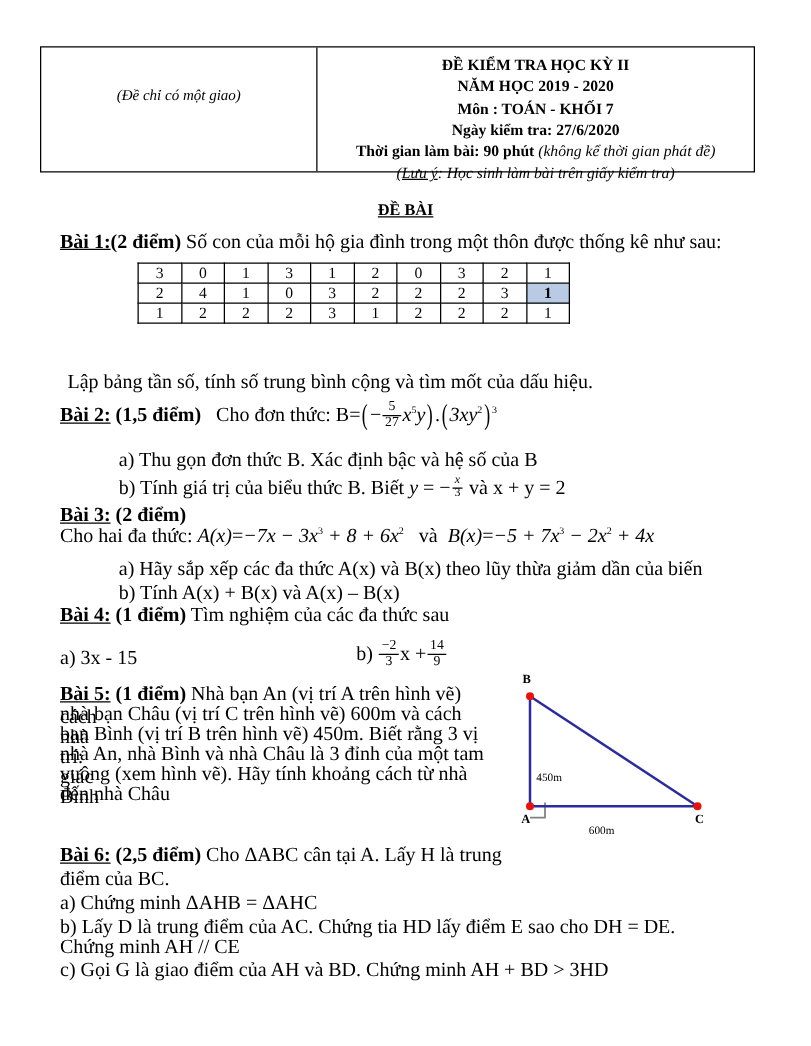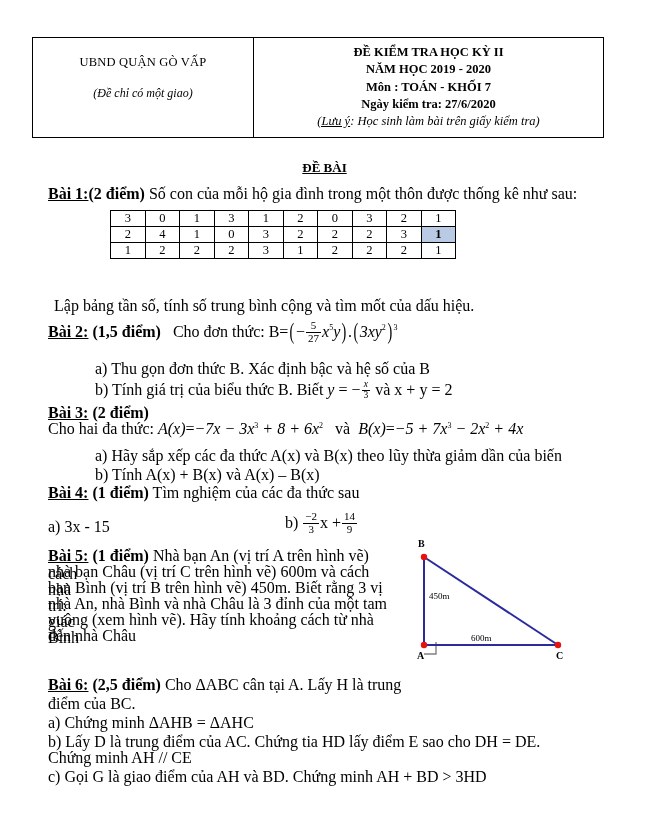--- a/index.html
+++ b/index.html
@@ -129,35 +129,36 @@
   .fig-label {
     position: absolute;
     font-size: 10px;
     font-weight: bold;
     font-family: "Liberation Serif", serif;
   }
   .fig-len {
     position: absolute;
     font-size: 9px;
     font-family: "Liberation Serif", serif;
+    margin-top: 26px;
   }
 </style>
 </head>
 <body>
 
 <div class="header-box">
   <div class="header-left">
-    <div class="hl-line1">UBND QUẬN GÒ VẤP</div>
     <div class="hl-note">(Đề chỉ có một giao)</div>
   </div>
   <div class="header-right">
     <div class="hr-b">ĐỀ KIỂM TRA HỌC KỲ II</div>
     <div class="hr-b">NĂM HỌC 2019 - 2020</div>
     <div class="hr-b">Môn : TOÁN - KHỐI 7</div>
     <div class="hr-b">Ngày kiểm tra: 27/6/2020</div>
+    <div><span class="hr-b">Thời  gian làm bài: 90 phút</span> <span class="hr-i">(không kể thời gian phát đề)</span></div>
     <div class="hr-i hr-i-u"><span class="u">(Lưu ý</span><span>: Học sinh làm bài trên giấy kiểm tra)</span></div>
   </div>
 </div>
 
 <div class="de-bai"><span>ĐỀ BÀI</span></div>
 
 <div class="blk" style="left:48px; top:185px; width:580px;">
   <span class="bai-label"><span class="u">Bài 1:</span><span>(2 điểm)</span></span>
   <span>Số con của mỗi hộ gia đình trong một thôn được thống kê như sau:</span>
 </div>

